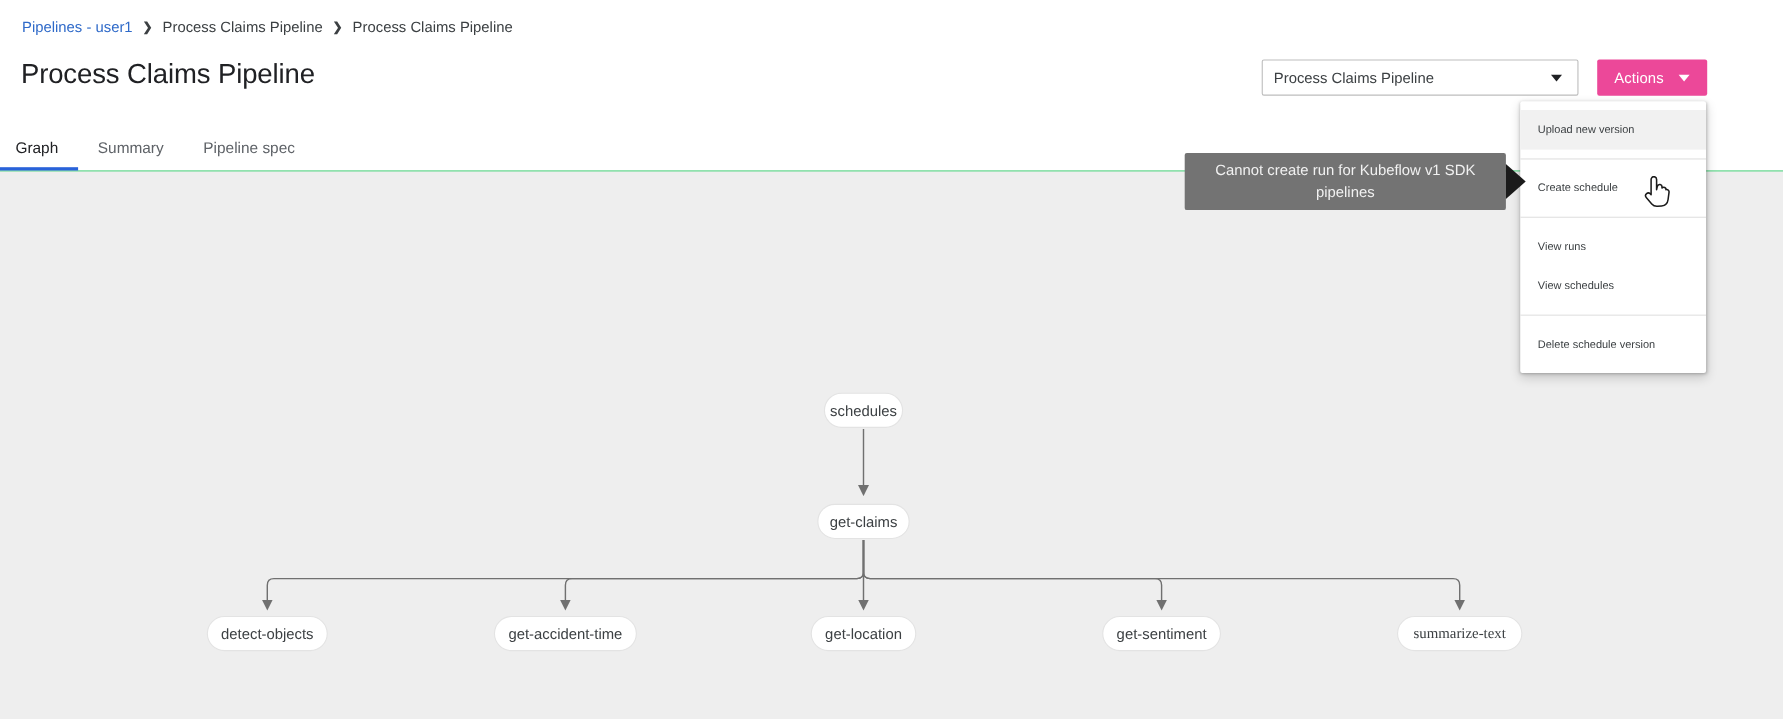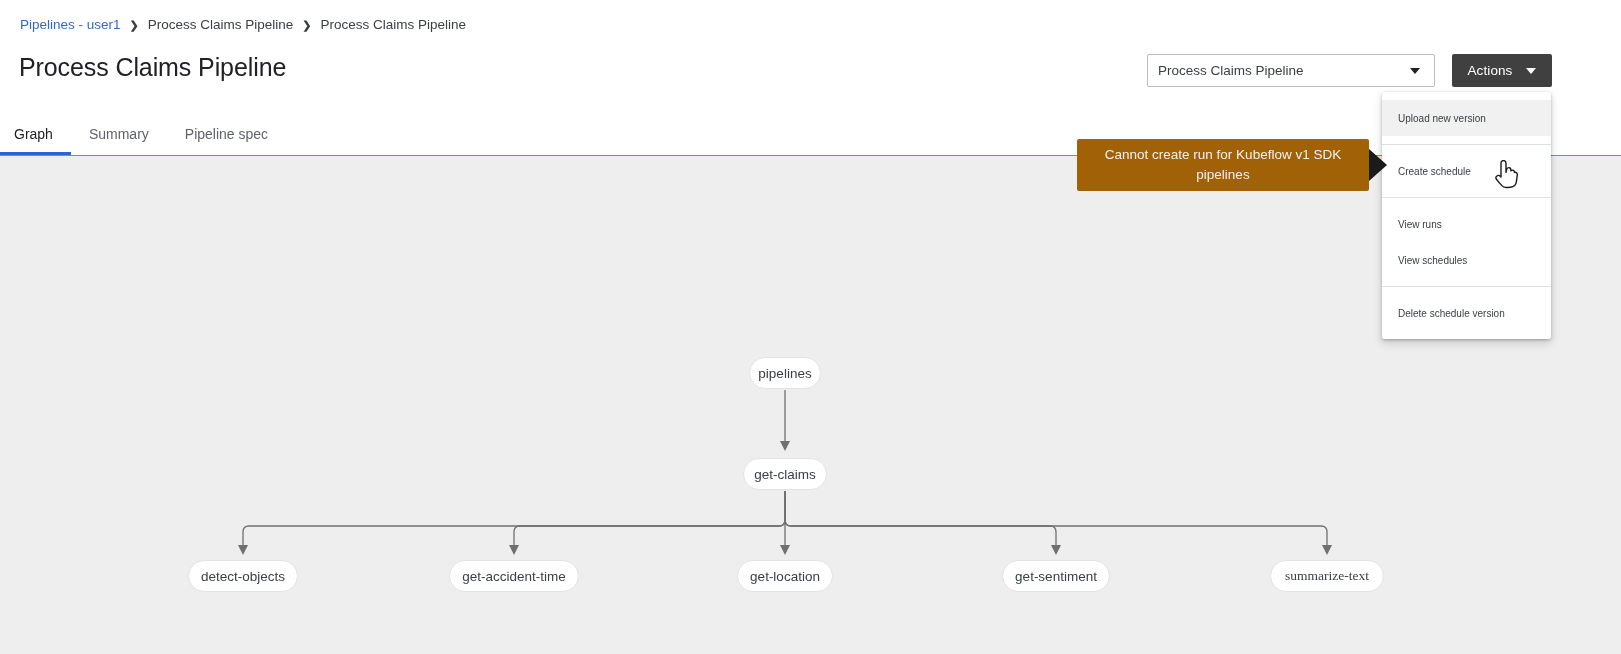--- a/index.html
+++ b/index.html
@@ -51,21 +51,21 @@
     width: 0; height: 0; margin-right: 14px;
     border-left: 5.5px solid transparent;
     border-right: 5.5px solid transparent;
     border-top: 6px solid #202124;
   }
 
   
   .actions-btn {
     position: absolute; left: 1452px; top: 54px;
     width: 100px; height: 33px;
-    background: #404040; border: none; border-radius: 2px;
+    background: #ec4899; border: none; border-radius: 2px;
     color: #ffffff; cursor: pointer;
     display: flex; align-items: center; justify-content: center;
     padding: 0 10px;
   }
   .actions-btn .ab-label { font-size: 13.5px; color:#ffffff; letter-spacing:.1px; }
   .caret-light {
     width: 0; height: 0; margin-left: 14px;
     border-left: 5.5px solid transparent;
     border-right: 5.5px solid transparent;
     border-top: 6px solid #ffffff;
@@ -109,21 +109,21 @@
     cursor: pointer;
     box-shadow: 0 0 0 0 rgba(0,0,0,0);
     white-space: nowrap;
     padding: 0 14px;
   }
 
   
   .tooltip {
     position: absolute; left: 1077px; top: 139px;
     width: 292px; height: 52px;
-    background: #a16207; border-radius: 2px;
+    background: #737373; border-radius: 2px;
     display: flex; align-items: center; justify-content: center;
     padding: 0 12px;
     z-index: 40;
   }
   .tooltip .tt-text {
     color: #f1f1f1; font-size: 13.5px; line-height: 20px;
     text-align: center;
   }
   .tooltip-arrow {
     position: absolute; left: 1369px; top: 149px;
@@ -214,21 +214,21 @@
 
         <path d="M785,335 L785,394"></path>
 
         <path d="M785,335 L785,364 Q785,370 791,370 L1050,370 Q1056,370 1056,376 L1056,394"></path>
 
         <path d="M785,335 L785,364 Q785,370 791,370 L1321,370 Q1327,370 1327,376 L1327,394"></path>
       </g>
     </svg>
 
     <div class="node" style="left:749px; top:201px; width:72px;">
-      <span>pipelines</span>
+      <span>schedules</span>
     </div>
     <div class="node" style="left:743px; top:302px; width:84px;">
       <span>get-claims</span>
     </div>
     <div class="node" style="left:188px; top:404px; width:110px;">
       <span>detect-objects</span>
     </div>
     <div class="node" style="left:449px; top:404px; width:130px;">
       <span>get-accident-time</span>
     </div>

